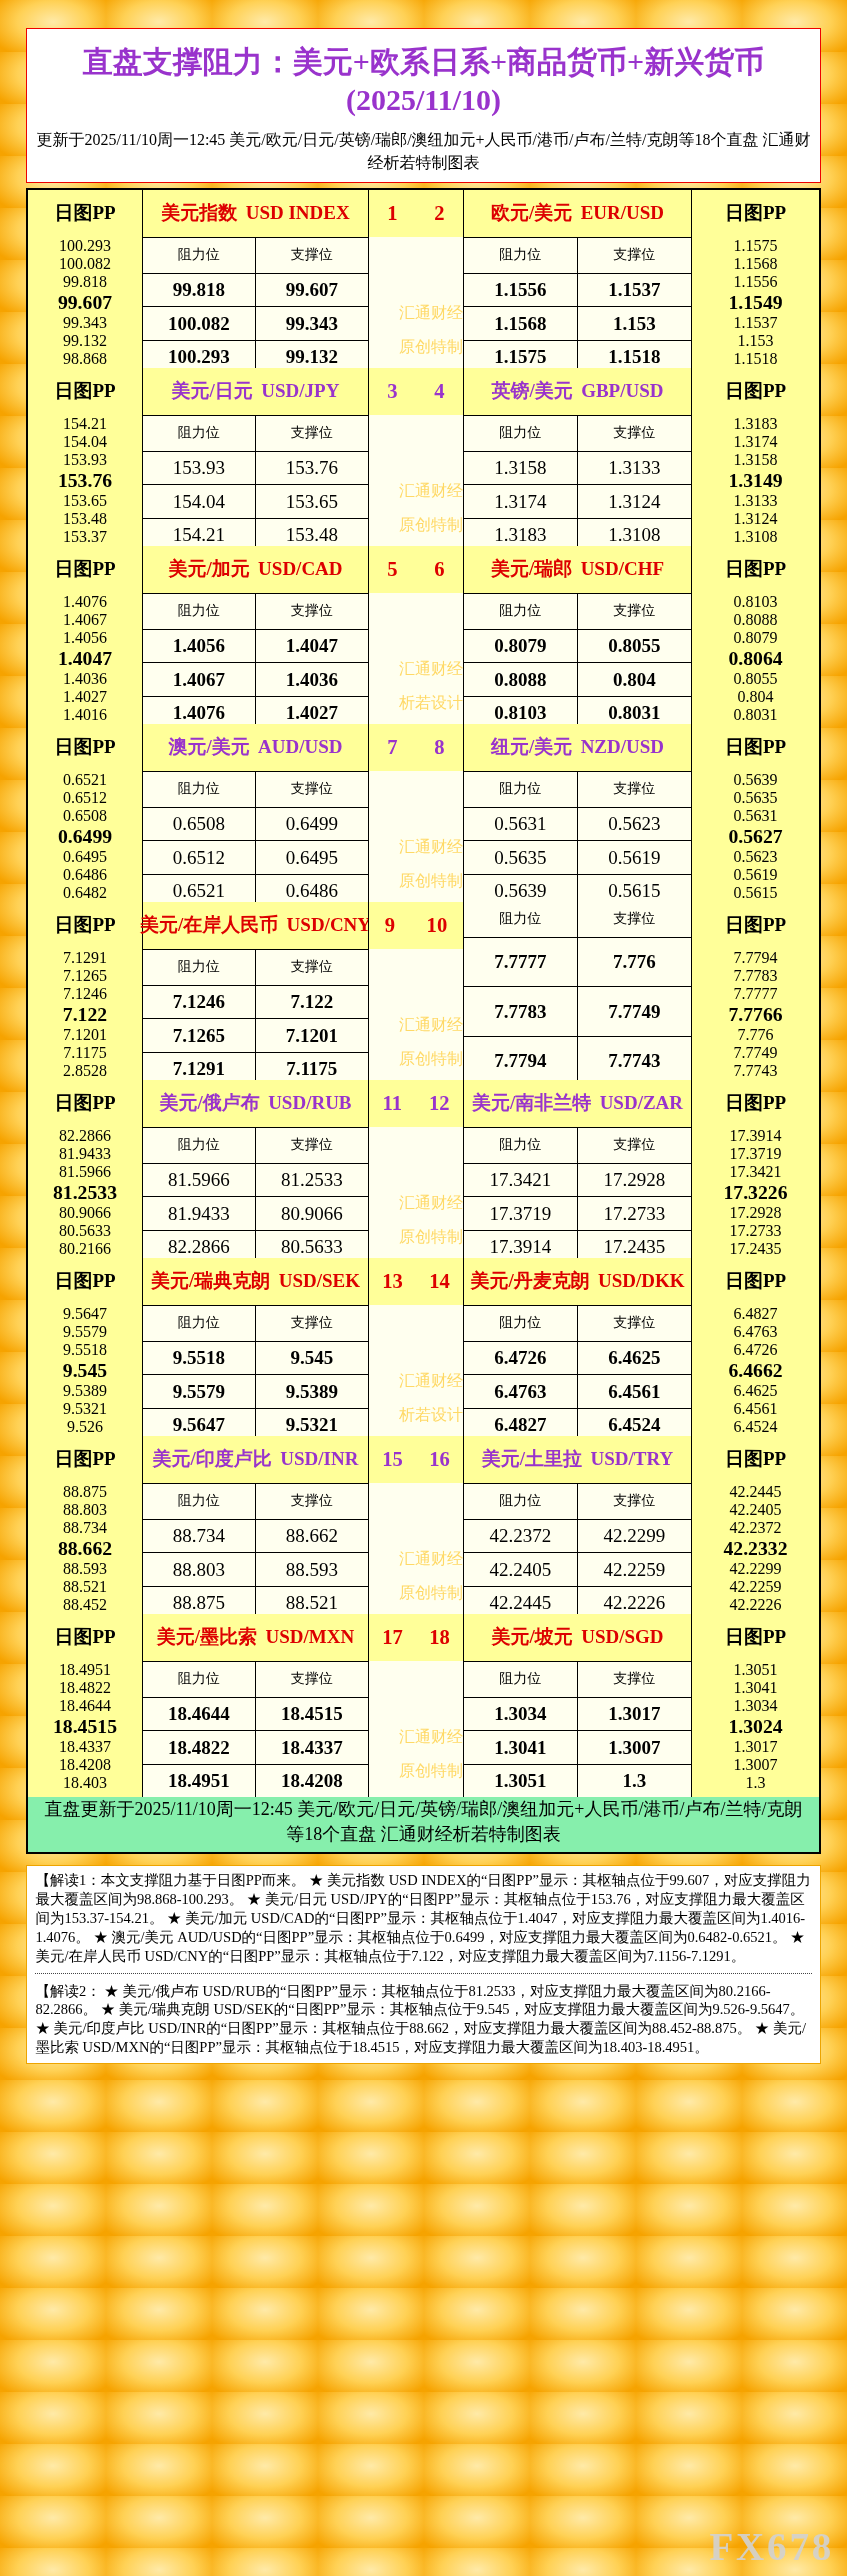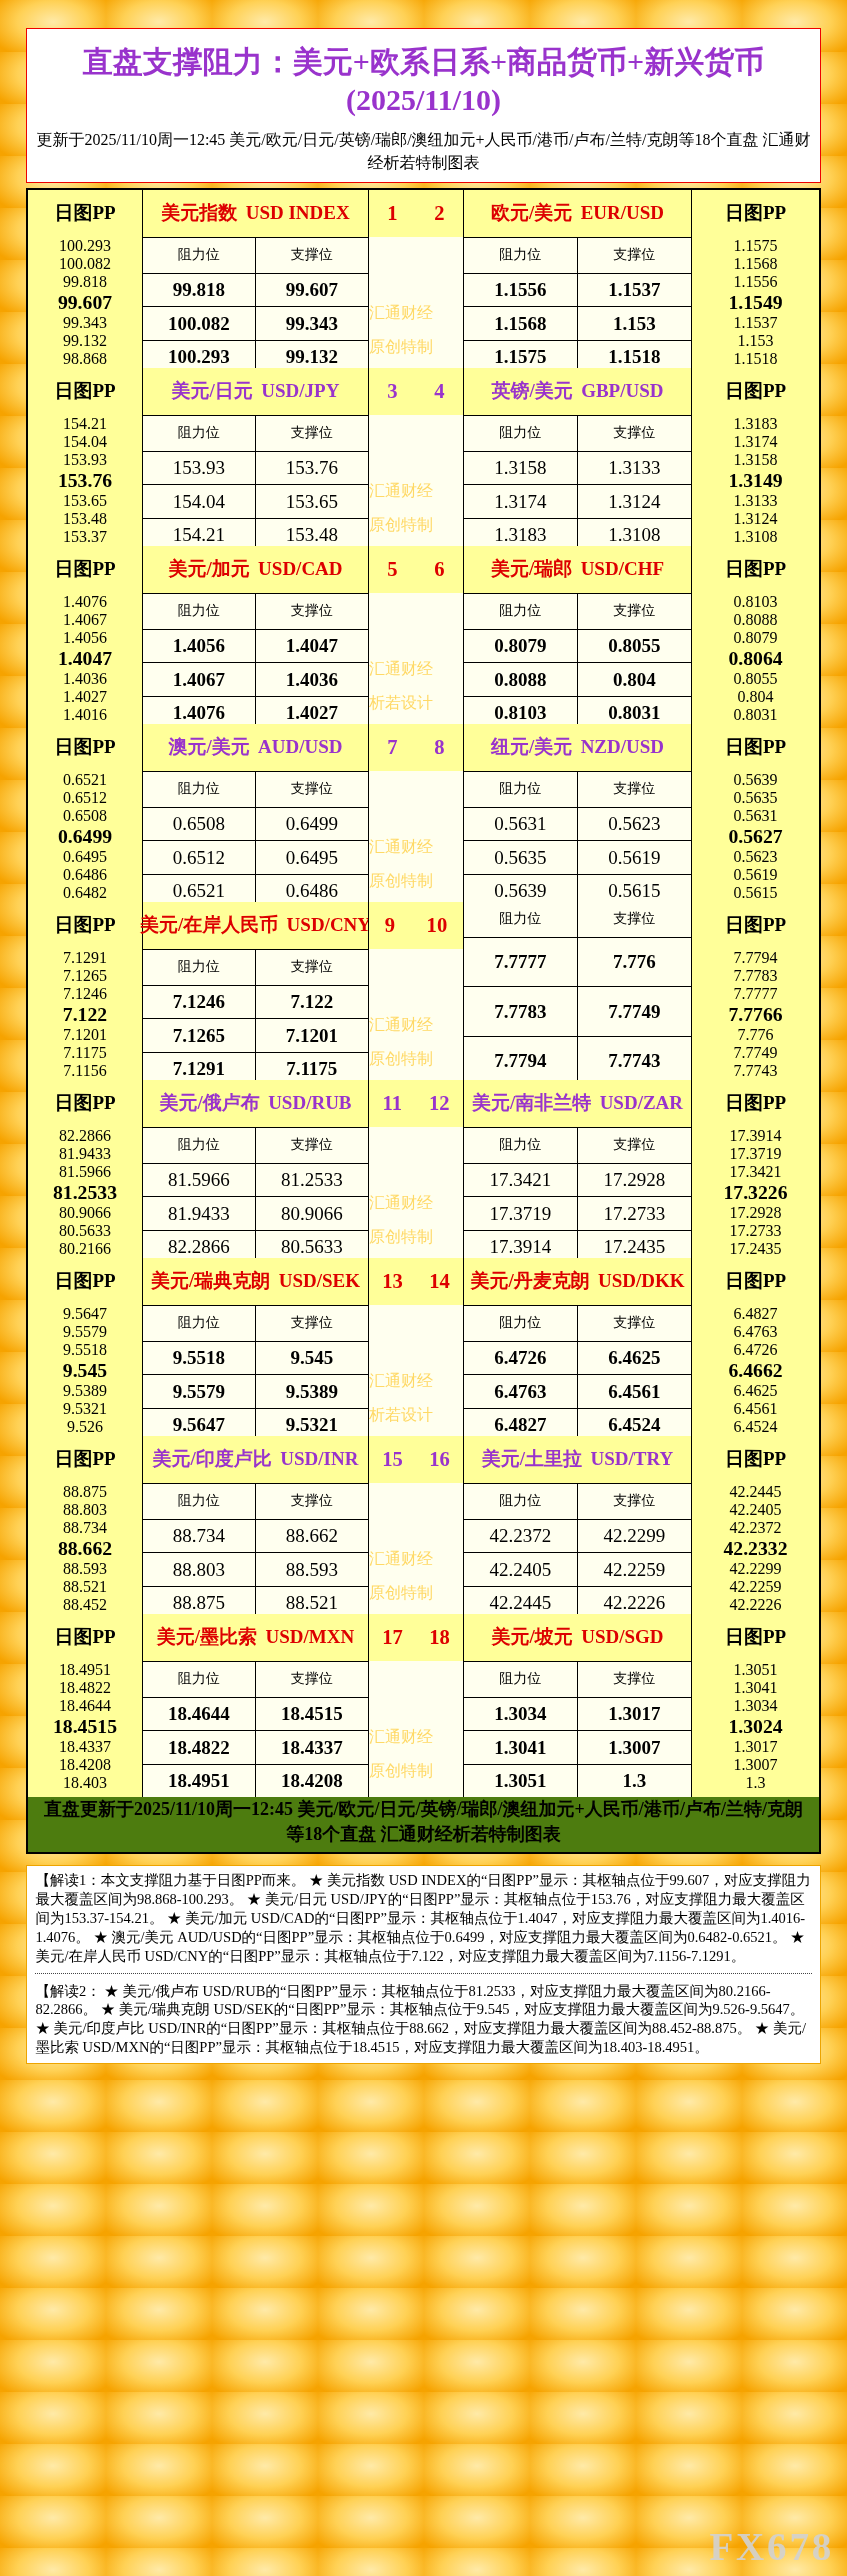--- a/index.html
+++ b/index.html
@@ -42,25 +42,25 @@
   .rs-rows{flex:1;display:flex;flex-direction:column;}
   .rs-row{flex:1;display:grid;grid-template-columns:1fr 1fr;}
   .rs-row + .rs-row{border-top:0.9px solid #000;}
   .rs-cell{display:flex;align-items:center;justify-content:center;font-size:19px;color:#000;}
   .rs-cell:first-child{border-right:0.9px solid #000;}
   .block.red .rs-cell{font-weight:bold;}
 
   .mid-col{display:flex;flex-direction:column;background:#ffffef;}
   .mid-nums{height:47px;flex:0 0 47px;background:#ffff99;display:flex;align-items:center;
     justify-content:space-around;font-weight:bold;font-size:20.6px;}
-  .mid-water{flex:1;display:flex;flex-direction:column;justify-content:flex-end;align-items:flex-start;
+  .mid-water{flex:1;display:flex;flex-direction:column;justify-content:flex-end;align-items:flex-end;
     gap:13px;padding-bottom:15px;color:#ffd966;font-size:16px;}
 
-  .table-footer{border-top:2.8px solid #000;background:#4d7c0f;text-align:center;color:#000;
-    font-size:18px;line-height:1.4;padding:4.7px 9.4px;font-weight:bold;}
+  .table-footer{border-top:2.8px solid #000;background:#86efac;text-align:center;color:#000;
+    font-size:18px;line-height:1.4;padding:4.7px 9.4px;}
 
   
   .notes-box{margin-top:11.2px;background:#ffffff;border:1.9px solid #eda400;padding:5.6px 8.4px;
     color:#000;font-size:14.5px;line-height:1.3;}
   .note-divider{border-top:1.9px dotted #444;margin:7.5px 0;}
 
   .fx678{position:absolute;right:13px;bottom:7.5px;color:#d2d2d2;opacity:.9;
     font-size:39px;font-weight:bold;letter-spacing:2.8px;font-family:"Liberation Serif",serif;text-align:right;}
 </style>
 </head>
@@ -414,21 +414,21 @@
       <section class="block red">
         <div class="pp-col">
           <div class="pp-header">日图PP</div>
           <div class="pp-values">
             <div class="pp-val">7.1291</div>
             <div class="pp-val">7.1265</div>
             <div class="pp-val">7.1246</div>
             <div class="pp-val pivot">7.122</div>
             <div class="pp-val">7.1201</div>
             <div class="pp-val">7.1175</div>
-            <div class="pp-val">7.1156</div>
+            <div class="pp-val">2.8528</div>
           </div>
         </div>
         <div class="pair-col">
           <div class="pair-title">
             <span>美元/在岸人民币</span>
             <span>USD/CNY</span>
           </div>
           <div class="rs-head">
             <div>阻力位</div>
             <div>支撑位</div>

